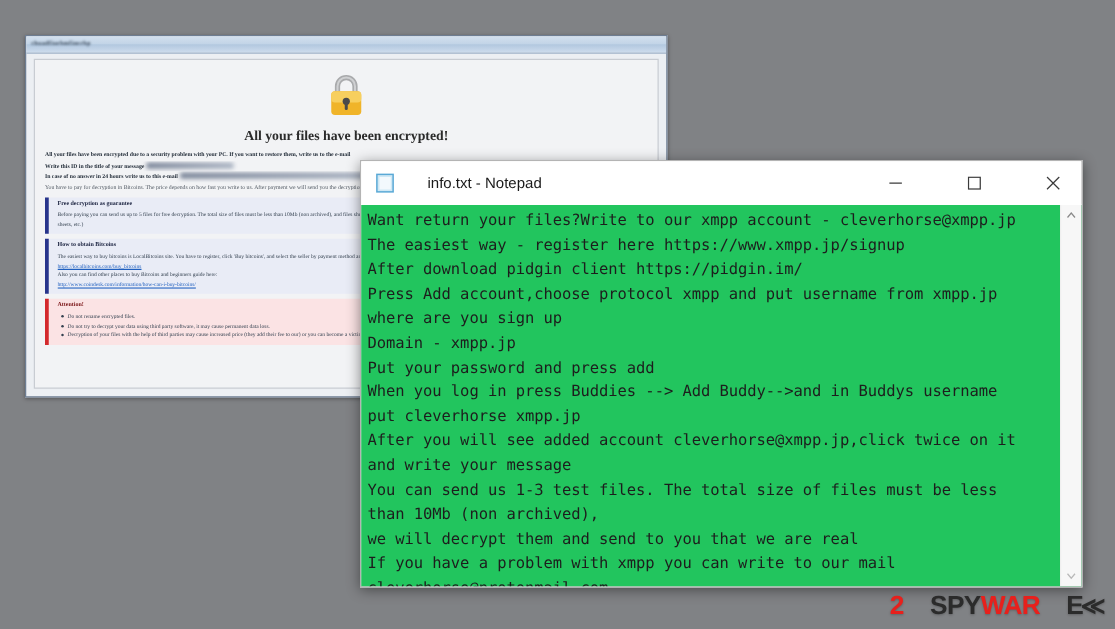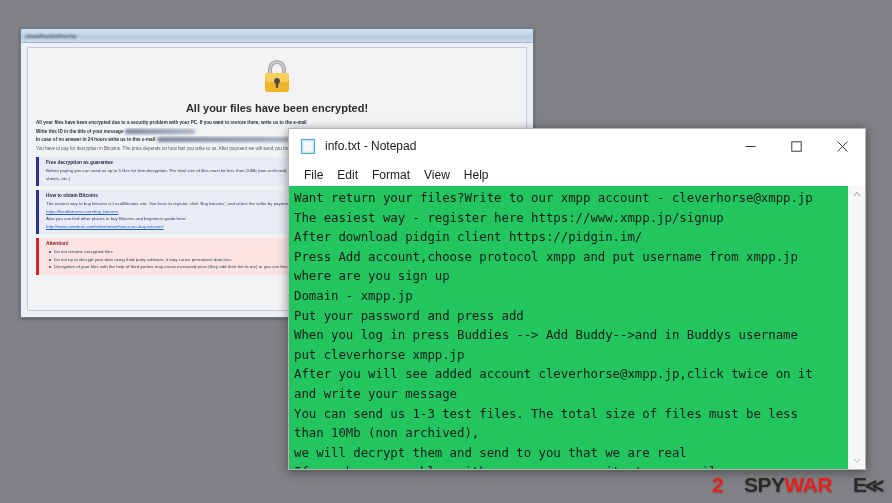--- a/index.html
+++ b/index.html
@@ -11,20 +11,21 @@
     position:relative;
   }
 
   
   #ransom-window{
     position:absolute;left:20px;top:28px;width:512px;height:288px;
     background:#eceff3;
     border:1px solid #6d7d92;
     box-shadow:0 1px 3px rgba(0,0,0,.35);
     overflow:hidden;
+    font-family:Liberation Serif, serif;
   }
   #ransom-titlebar{
     height:13px;
     background:linear-gradient(to bottom,#d3e0ee 0%,#c2d4e7 48%,#b2c8df 52%,#cddced 100%);
     border-bottom:1px solid #9fb3c9;
     display:flex;align-items:center;
     padding:0 4px;
   }
   .tb-title{
     font-size:5px;color:#3a4a5c;
@@ -93,20 +94,21 @@
     background:#ffffff;
     border:1px solid #b4b4b4;
     box-shadow:0 2px 10px rgba(0,0,0,.45);
     display:flex;flex-direction:column;
   }
   #np-titlebar{
     height:34px;flex:0 0 34px;
     background:#ffffff;
     display:flex;align-items:center;
     border-bottom:1px solid #ffffff;
+    gap:17px;
   }
   #np-icon{
     width:17px;height:17px;margin-left:11px;margin-right:8px;
     flex:0 0 auto;position:relative;
   }
   #np-title{
     font-size:12px;color:#1a1a1a;flex:1;white-space:nowrap;
   }
   .winbtn{
     width:46px;height:34px;display:flex;align-items:center;justify-content:center;
@@ -250,27 +252,20 @@
         </svg>
     </span>
     <span class="winbtn">
       <svg width="11" height="11" viewBox="0 0 11 11">
           <line x1="0.6" y1="0.6" x2="10.4" y2="10.4" stroke="#3b3b3b" stroke-width="1"></line>
           <line x1="10.4" y1="0.6" x2="0.6" y2="10.4" stroke="#3b3b3b" stroke-width="1"></line>
         </svg>
     </span>
   </div>
 
-  <div id="np-menubar">
-    <span class="menu-item">File</span>
-    <span class="menu-item">Edit</span>
-    <span class="menu-item">Format</span>
-    <span class="menu-item">View</span>
-    <span class="menu-item">Help</span>
-  </div>
 
   <div id="np-textwrap">
     <div id="np-text">Want return your files?Write to our xmpp account - cleverhorse@xmpp.jp
 The easiest way - register here https://www.xmpp.jp/signup
 After download pidgin client https://pidgin.im/
 Press Add account,choose protocol xmpp and put username from xmpp.jp
 where are you sign up
 Domain - xmpp.jp
 Put your password and press add
 When you log in press Buddies --&gt; Add Buddy--&gt;and in Buddys username

